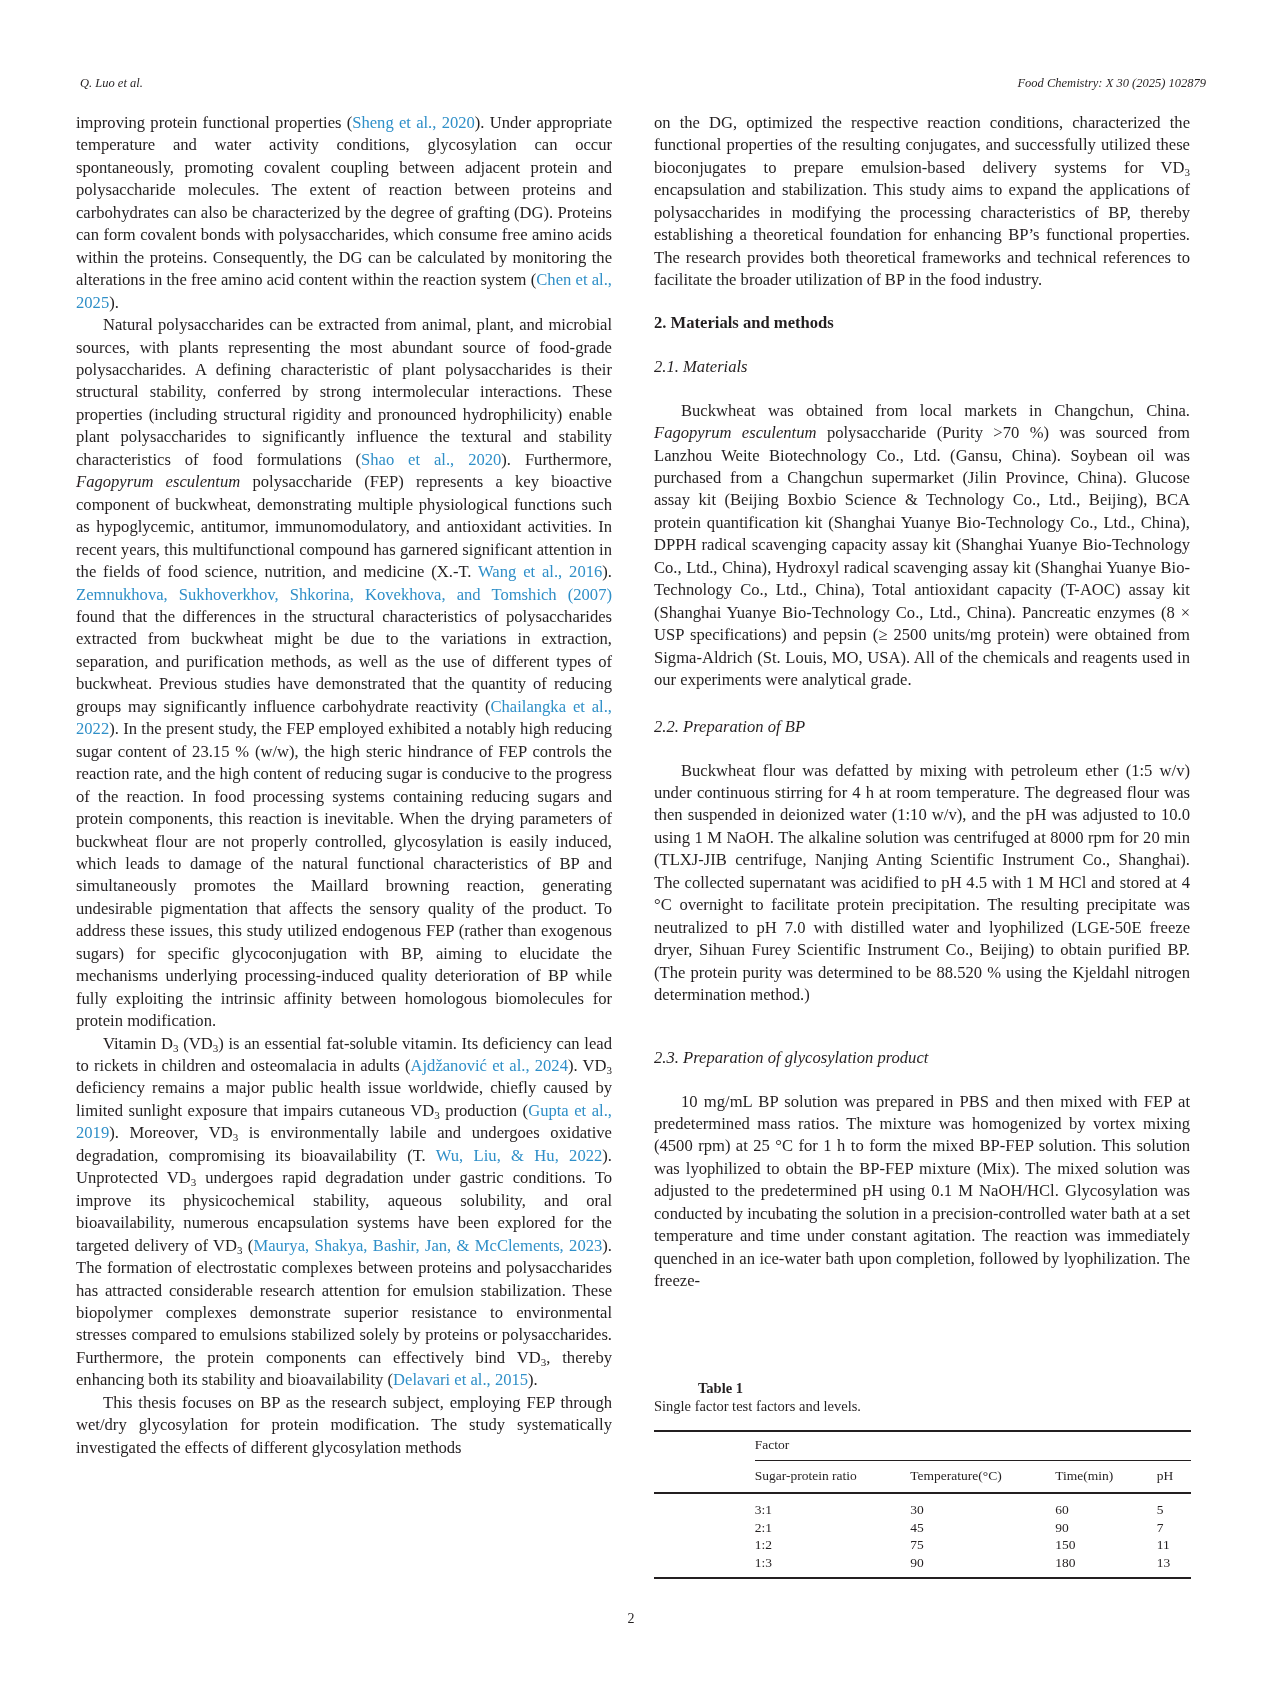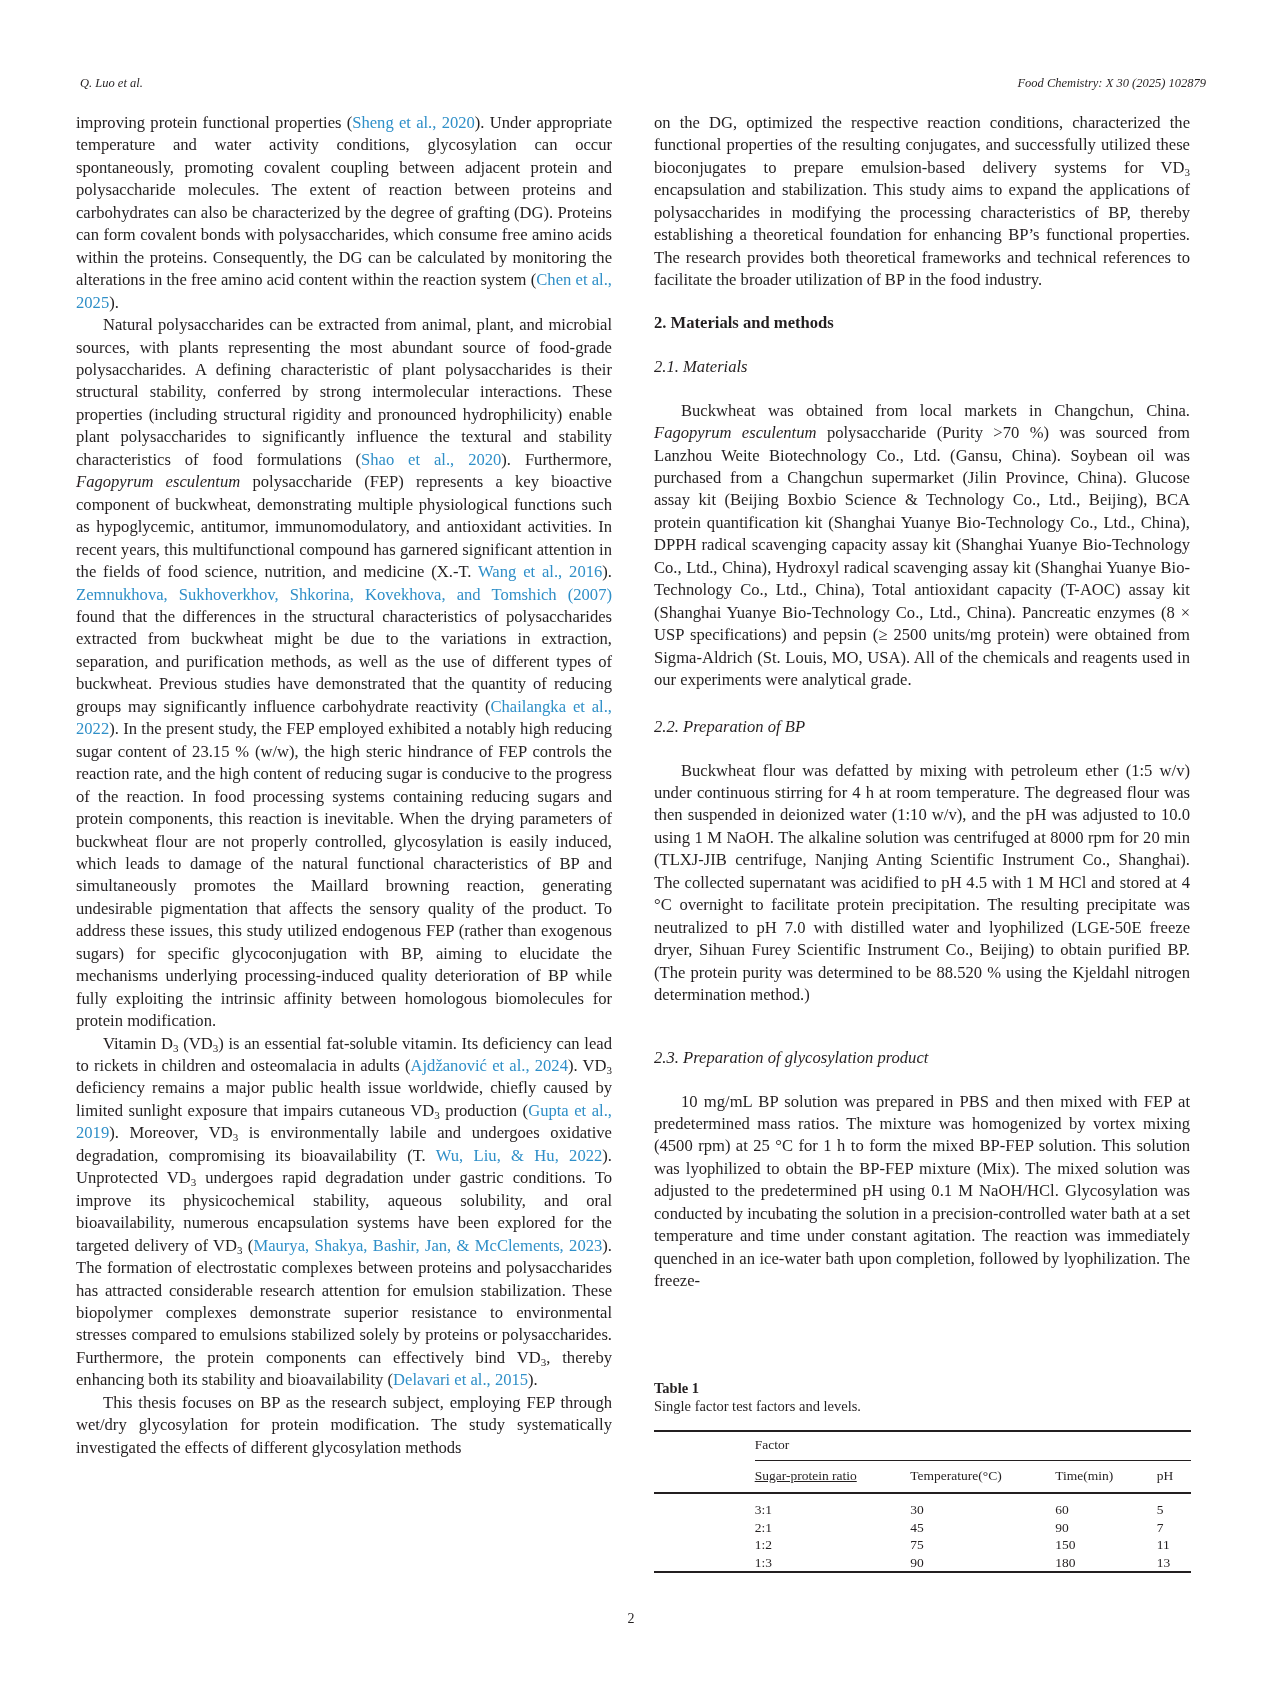--- a/index.html
+++ b/index.html
@@ -12,32 +12,32 @@
     .col-left { left: 76px; }
     .col-right { left: 654px; }
     .col p { margin: 0; }
     .indent { text-indent: 27px; }
     .link { color: #2f8fc8; }
     .it { font-style: italic; }
     sub { font-size: 11px; vertical-align: -3px; line-height: 0; }
     h2.section { font-size: 16.6px; font-weight: bold; margin: 20px 0 0 0; line-height: 22px; }
     h3.subsection { font-size: 16.6px; font-weight: normal; font-style: italic; margin: 22px 0 22px 0; line-height: 22px; }
     .table-block { position: absolute; left: 654px; top: 1379px; width: 537px; }
-    .table-label { font-weight: bold; font-size: 14.5px; line-height: 18px; }
+    .table-label { font-weight: bold; font-size: 14.5px; line-height: 18px; margin-left: 44px; }
     .table-caption { font-size: 14.5px; line-height: 19px; margin-bottom: 14px; }
     table { width: 537px; border-collapse: collapse; font-size: 13.5px; }
     table thead tr.top td { border-top: 2.5px solid #231f20; }
     table td { padding: 0; line-height: 17.5px; vertical-align: top; }
     .factor-row td { padding-top: 4px; padding-bottom: 6px; }
     .factor-cell { border-bottom: 1.8px solid #231f20; }
     .hdr-row td { padding-top: 6px; padding-bottom: 8px; border-bottom: 2px solid #231f20; }
     .body-first td { padding-top: 7px; }
-    .body-last td { border-bottom: 2.5px solid #231f20; }
+    .body-last td { padding-bottom: 6px; border-bottom: 2.5px solid #231f20; }
     .c0 { width: 92px; padding-left: 12px !important; }
-    .c1 { width: 160px; text-decoration: underline; }
+    .c1 { width: 160px; }
     .c2 { width: 147px; }
     .c3 { width: 103px; }
     .c4 { width: 35px; }
     .page-number { position: absolute; top: 1611px; left: 0; width: 1262px; text-align: center; font-size: 14px; }
   </style>
 </head>
 <body>
 
 <div class="running-head rh-left">Q. Luo et al.</div>
 <div class="running-head rh-right">Food Chemistry: X 30 (2025) 102879</div>

